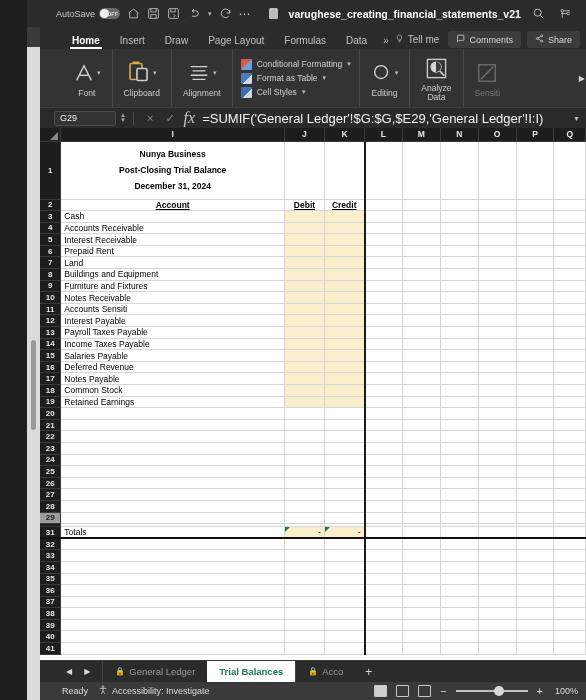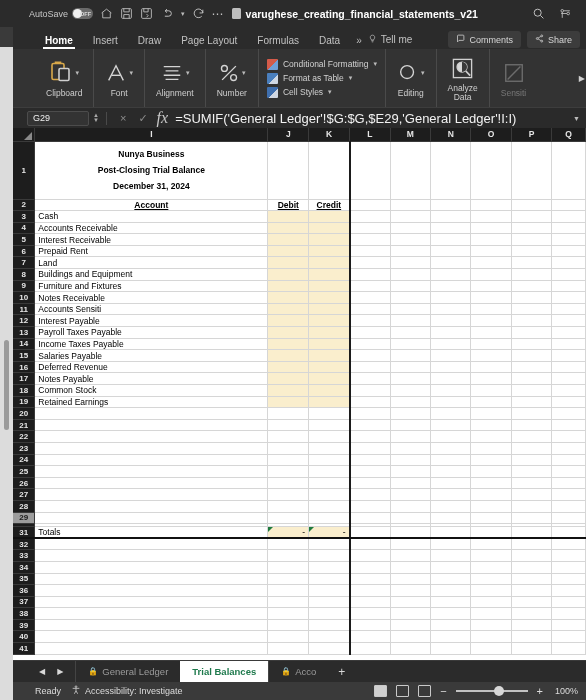--- a/index.html
+++ b/index.html
@@ -2,21 +2,21 @@
 <html><head>
 <meta charset="utf-8">
 <style>
   * { box-sizing: border-box; margin: 0; padding: 0; }
   html, body {
     width: 586px; height: 700px;
     overflow: hidden;
     font-family: "Liberation Sans", sans-serif;
     background: #1e1e1e;
   }
-  #app { position: relative; width: 586px; height: 540px; display: flex; }
+  #app { position: relative; width: 586px; height: 540px; display: flex; padding-left: 27px; }
 
   
   .edge-strip {
     width: 13px; height: 700px; background: #dcdcdc;
     position: relative; flex: 0 0 13px;
   }
   .edge-strip .edge-dark { position:absolute; top:0; left:0; width:13px; height:27px; background:#2b2b2b; }
   .edge-strip .edge-dark2 { position:absolute; top:27px; left:0; width:13px; height:20px; background:#3a3a3a; }
   .edge-strip .edge-scrollbar {
     position:absolute; left:4px; top:340px; width:5px; height:90px;
@@ -33,21 +33,21 @@
   .autosave { display:flex; align-items:center; gap:4px; margin-left:8px; }
   .autosave-label { color:#c8c8c8; font-size:9px; }
   .toggle {
     width:21px; height:11px; border-radius:6px; background:#6a6a6a;
     position:relative; display:flex; align-items:center;
   }
   .toggle .knob { width:9px;height:9px;border-radius:50%;background:#f0f0f0;position:absolute;left:1px; }
   .toggle .off { position:absolute; right:2px; font-size:5.5px; color:#d8d8d8; font-weight:bold; }
   .tb-ico { color:#d0d0d0; font-size:12px; line-height:1; cursor:default; opacity:.92; }
   .tb-ico svg { display:block; }
-  .doc-title { color:#ffffff; font-size:10.5px; font-weight:bold; display:flex; align-items:center; gap:5px; }
+  .doc-title { color:#ffffff; font-size:10.5px; font-weight:bold; display:flex; align-items:center; gap:11px; margin-left:10px;}
   .doc-chip { width:9px;height:11px;background:#bdbdbd;border-radius:1.5px; display:inline-block;}
   .titlebar-right { margin-left:auto; display:flex; align-items:center; gap:14px; padding-right:6px;}
 
   
   .ribbon-tabs {
     height:22px; background:#2b2b2b; display:flex; align-items:flex-end;
     padding-left:22px; gap:0; flex:0 0 22px; position:relative;
   }
   .rtab { color:#c2c2c2; font-size:10px; padding:0 10px 3px 10px; position:relative; }
   .rtab.active { color:#ffffff; font-weight:bold; }
@@ -283,62 +283,51 @@
           </span>
           <span>Share</span>
         </div>
       </div>
     </div>
 
     <div class="ribbon">
 
       <div class="rgroup">
         <div class="big-ico">
+          <svg width="22" height="24" viewBox="0 0 24 24" fill="none" stroke="#d4d4d4" stroke-width="1.5">
+            <path d="M4 20L12 4l8 16"></path>
+              <path d="M7.2 14.5h9.6"></path>
+            </svg>
+          <span class="caret">▾</span>
+        </div>
+        <span class="glabel">Font</span>
+      </div>
+
+      <div class="rgroup">
+        <div class="big-ico">
           <svg width="24" height="25" viewBox="0 0 24 24" fill="none" stroke="#d9a94a" stroke-width="1.6">
             <rect x="3" y="3" width="12" height="16" rx="1.5"></rect>
               <path d="M6.5 3V1.8h5V3"></path>
             <rect x="10" y="8" width="10" height="12" rx="1.2" fill="#2f2f2f" stroke="#cfcfcf"></rect>
             </svg>
           <span class="caret">▾</span>
         </div>
         <span class="glabel">Clipboard</span>
       </div>
 
       <div class="rgroup">
         <div class="big-ico">
-          <svg width="22" height="24" viewBox="0 0 24 24" fill="none" stroke="#d4d4d4" stroke-width="1.5">
-            <path d="M4 20L12 4l8 16"></path>
-              <path d="M7.2 14.5h9.6"></path>
-            </svg>
-          <span class="caret">▾</span>
-        </div>
-        <span class="glabel">Font</span>
-      </div>
-
-      <div class="rgroup">
-        <div class="big-ico">
           <svg width="24" height="22" viewBox="0 0 24 24" fill="none" stroke="#d4d4d4" stroke-width="1.5">
             <path d="M3 5h18M5 9.7h14M3 14.4h18M5 19h14"></path>
             </svg>
           <span class="caret">▾</span>
         </div>
         <span class="glabel">Alignment</span>
       </div>
 
-      <div class="rgroup">
-        <div class="big-ico">
-          <svg width="22" height="24" viewBox="0 0 24 24" fill="none" stroke="#d4d4d4" stroke-width="1.5">
-            <circle cx="7" cy="7" r="3.2"></circle>
-              <circle cx="17" cy="17" r="3.2"></circle>
-              <path d="M19.5 4.5L4.5 19.5"></path>
-            </svg>
-          <span class="caret">▾</span>
-        </div>
-        <span class="glabel">Number</span>
-      </div>
 
       <div class="rgroup list">
         <div class="listrow">
           <span class="mini-ico" style="background:linear-gradient(135deg,#d45b4a 50%,#6f9fd8 50%);"></span>
           <span>Conditional Formatting</span>
           <span class="caret">▾</span>
         </div>
         <div class="listrow">
           <span class="mini-ico" style="background:linear-gradient(135deg,#4a7fbd 55%,#cfd8e4 55%);"></span>
           <span>Format as Table</span>

